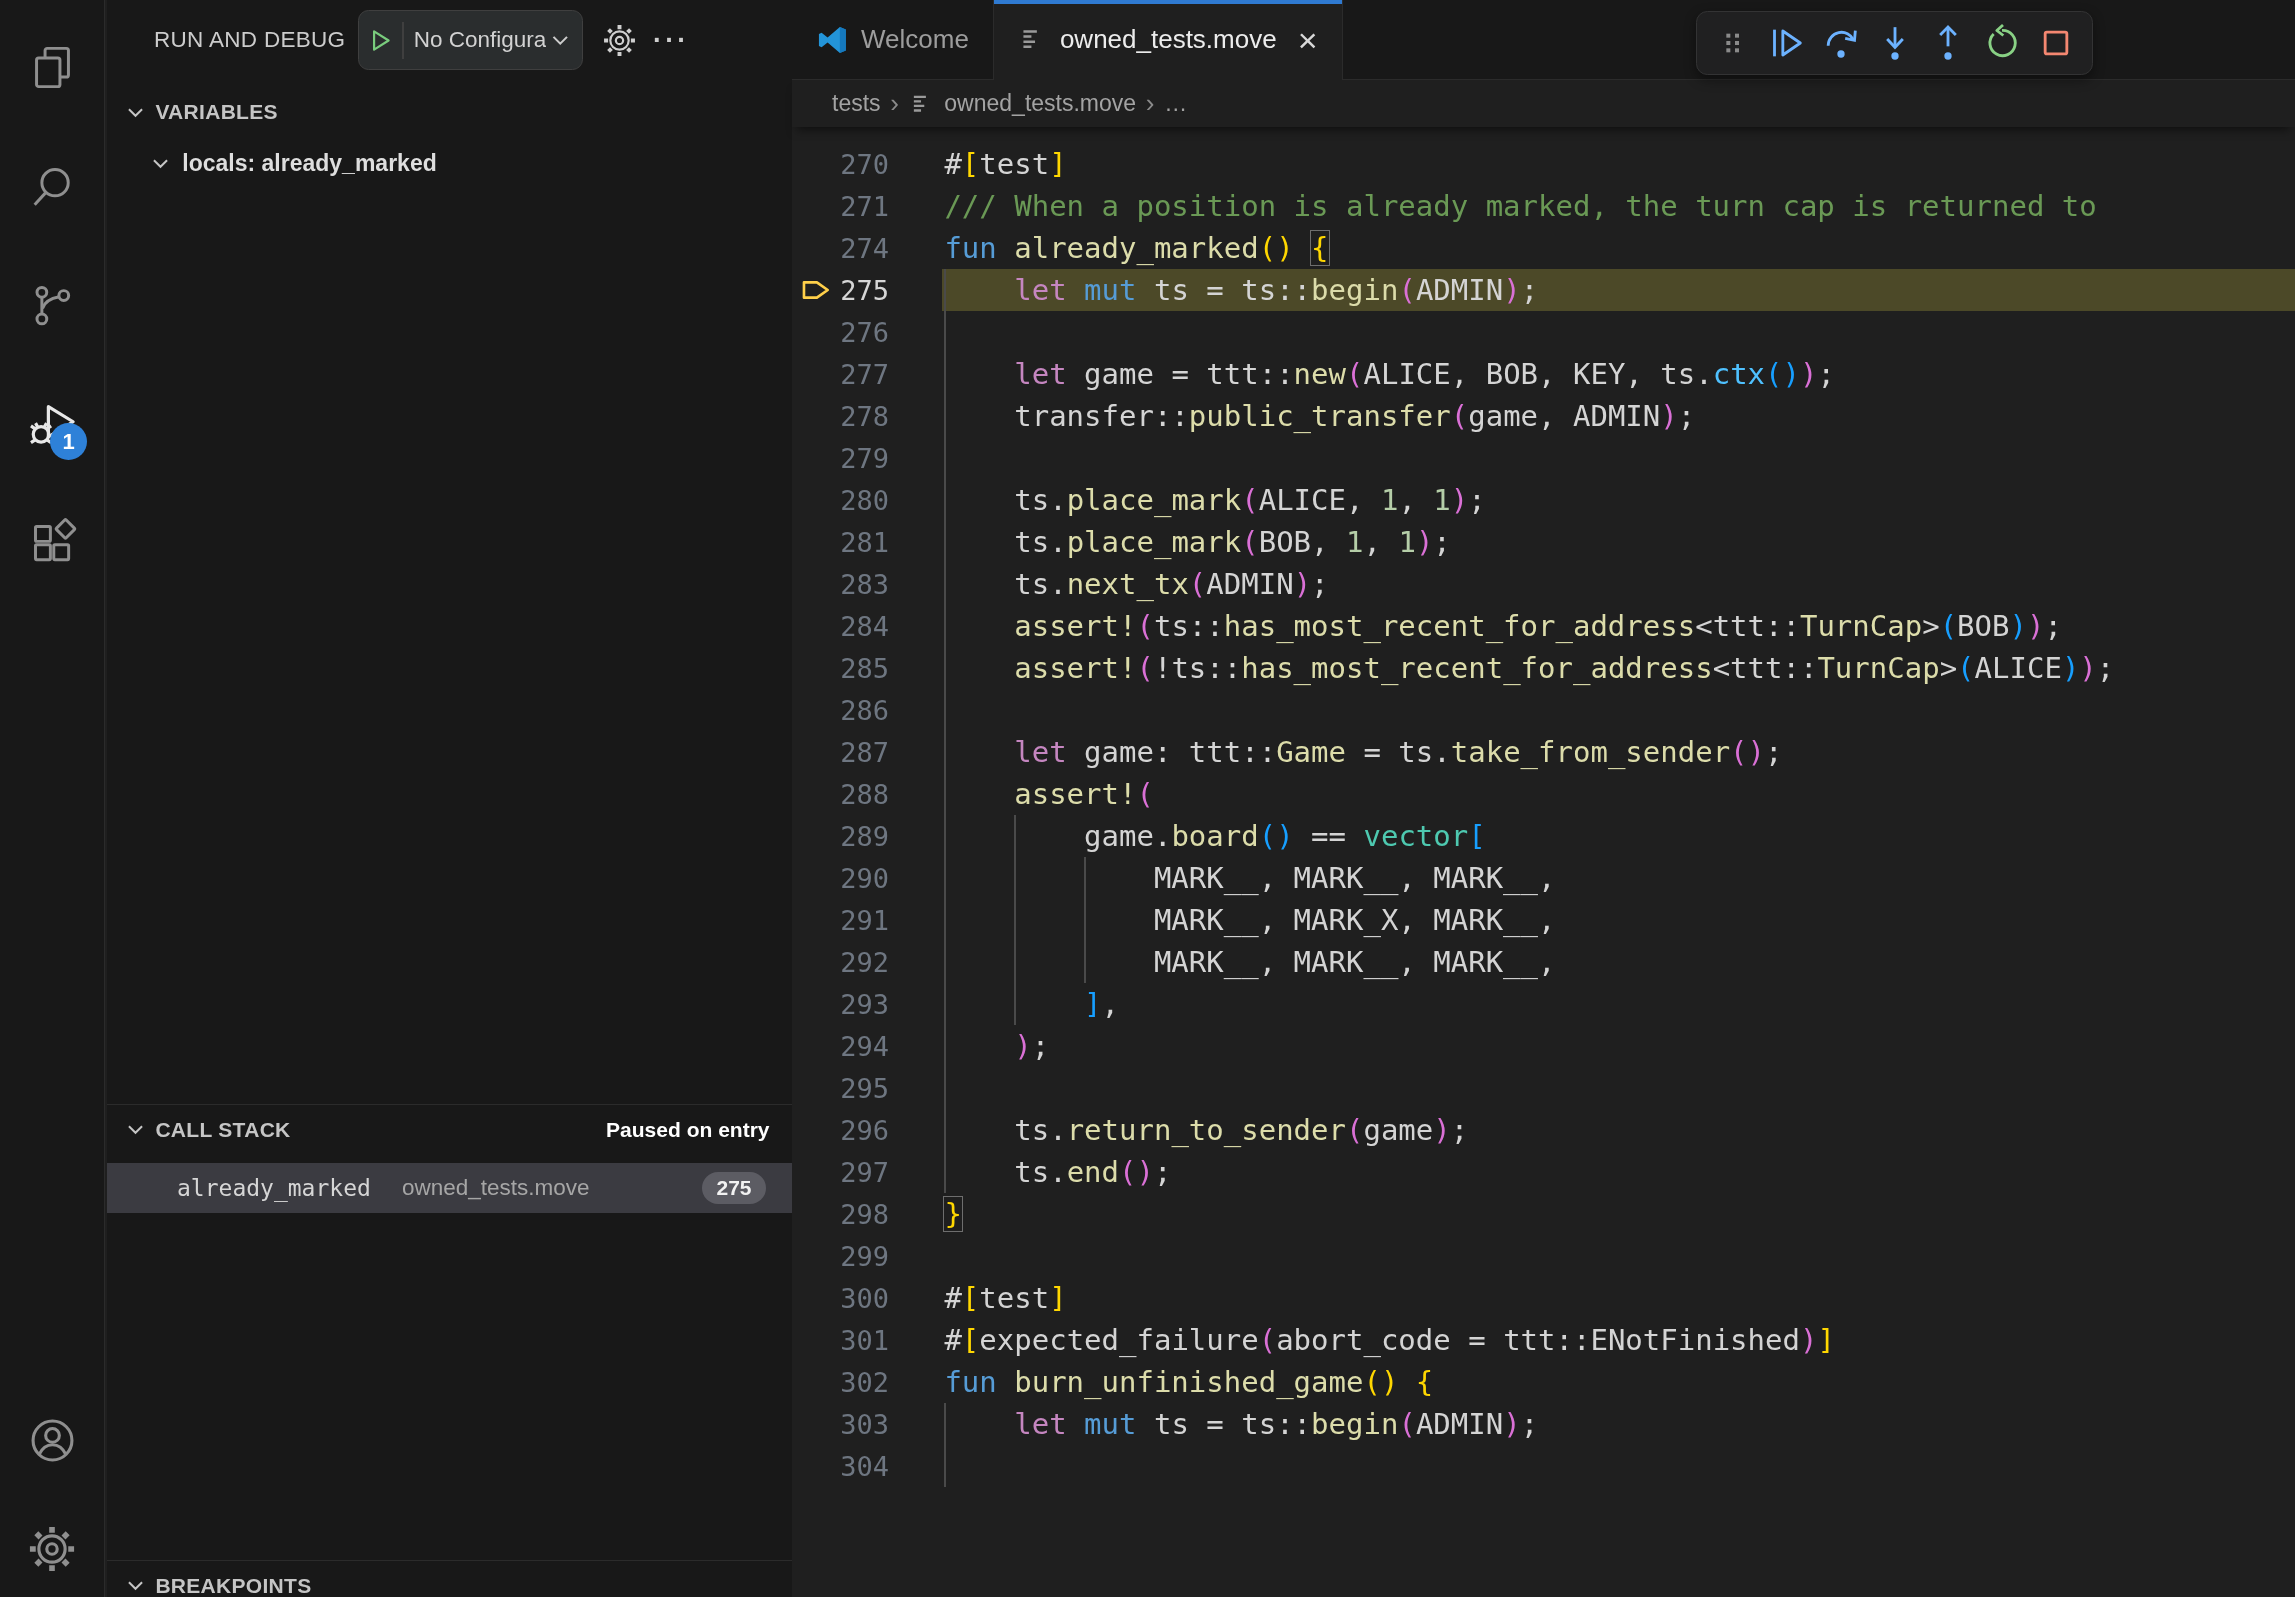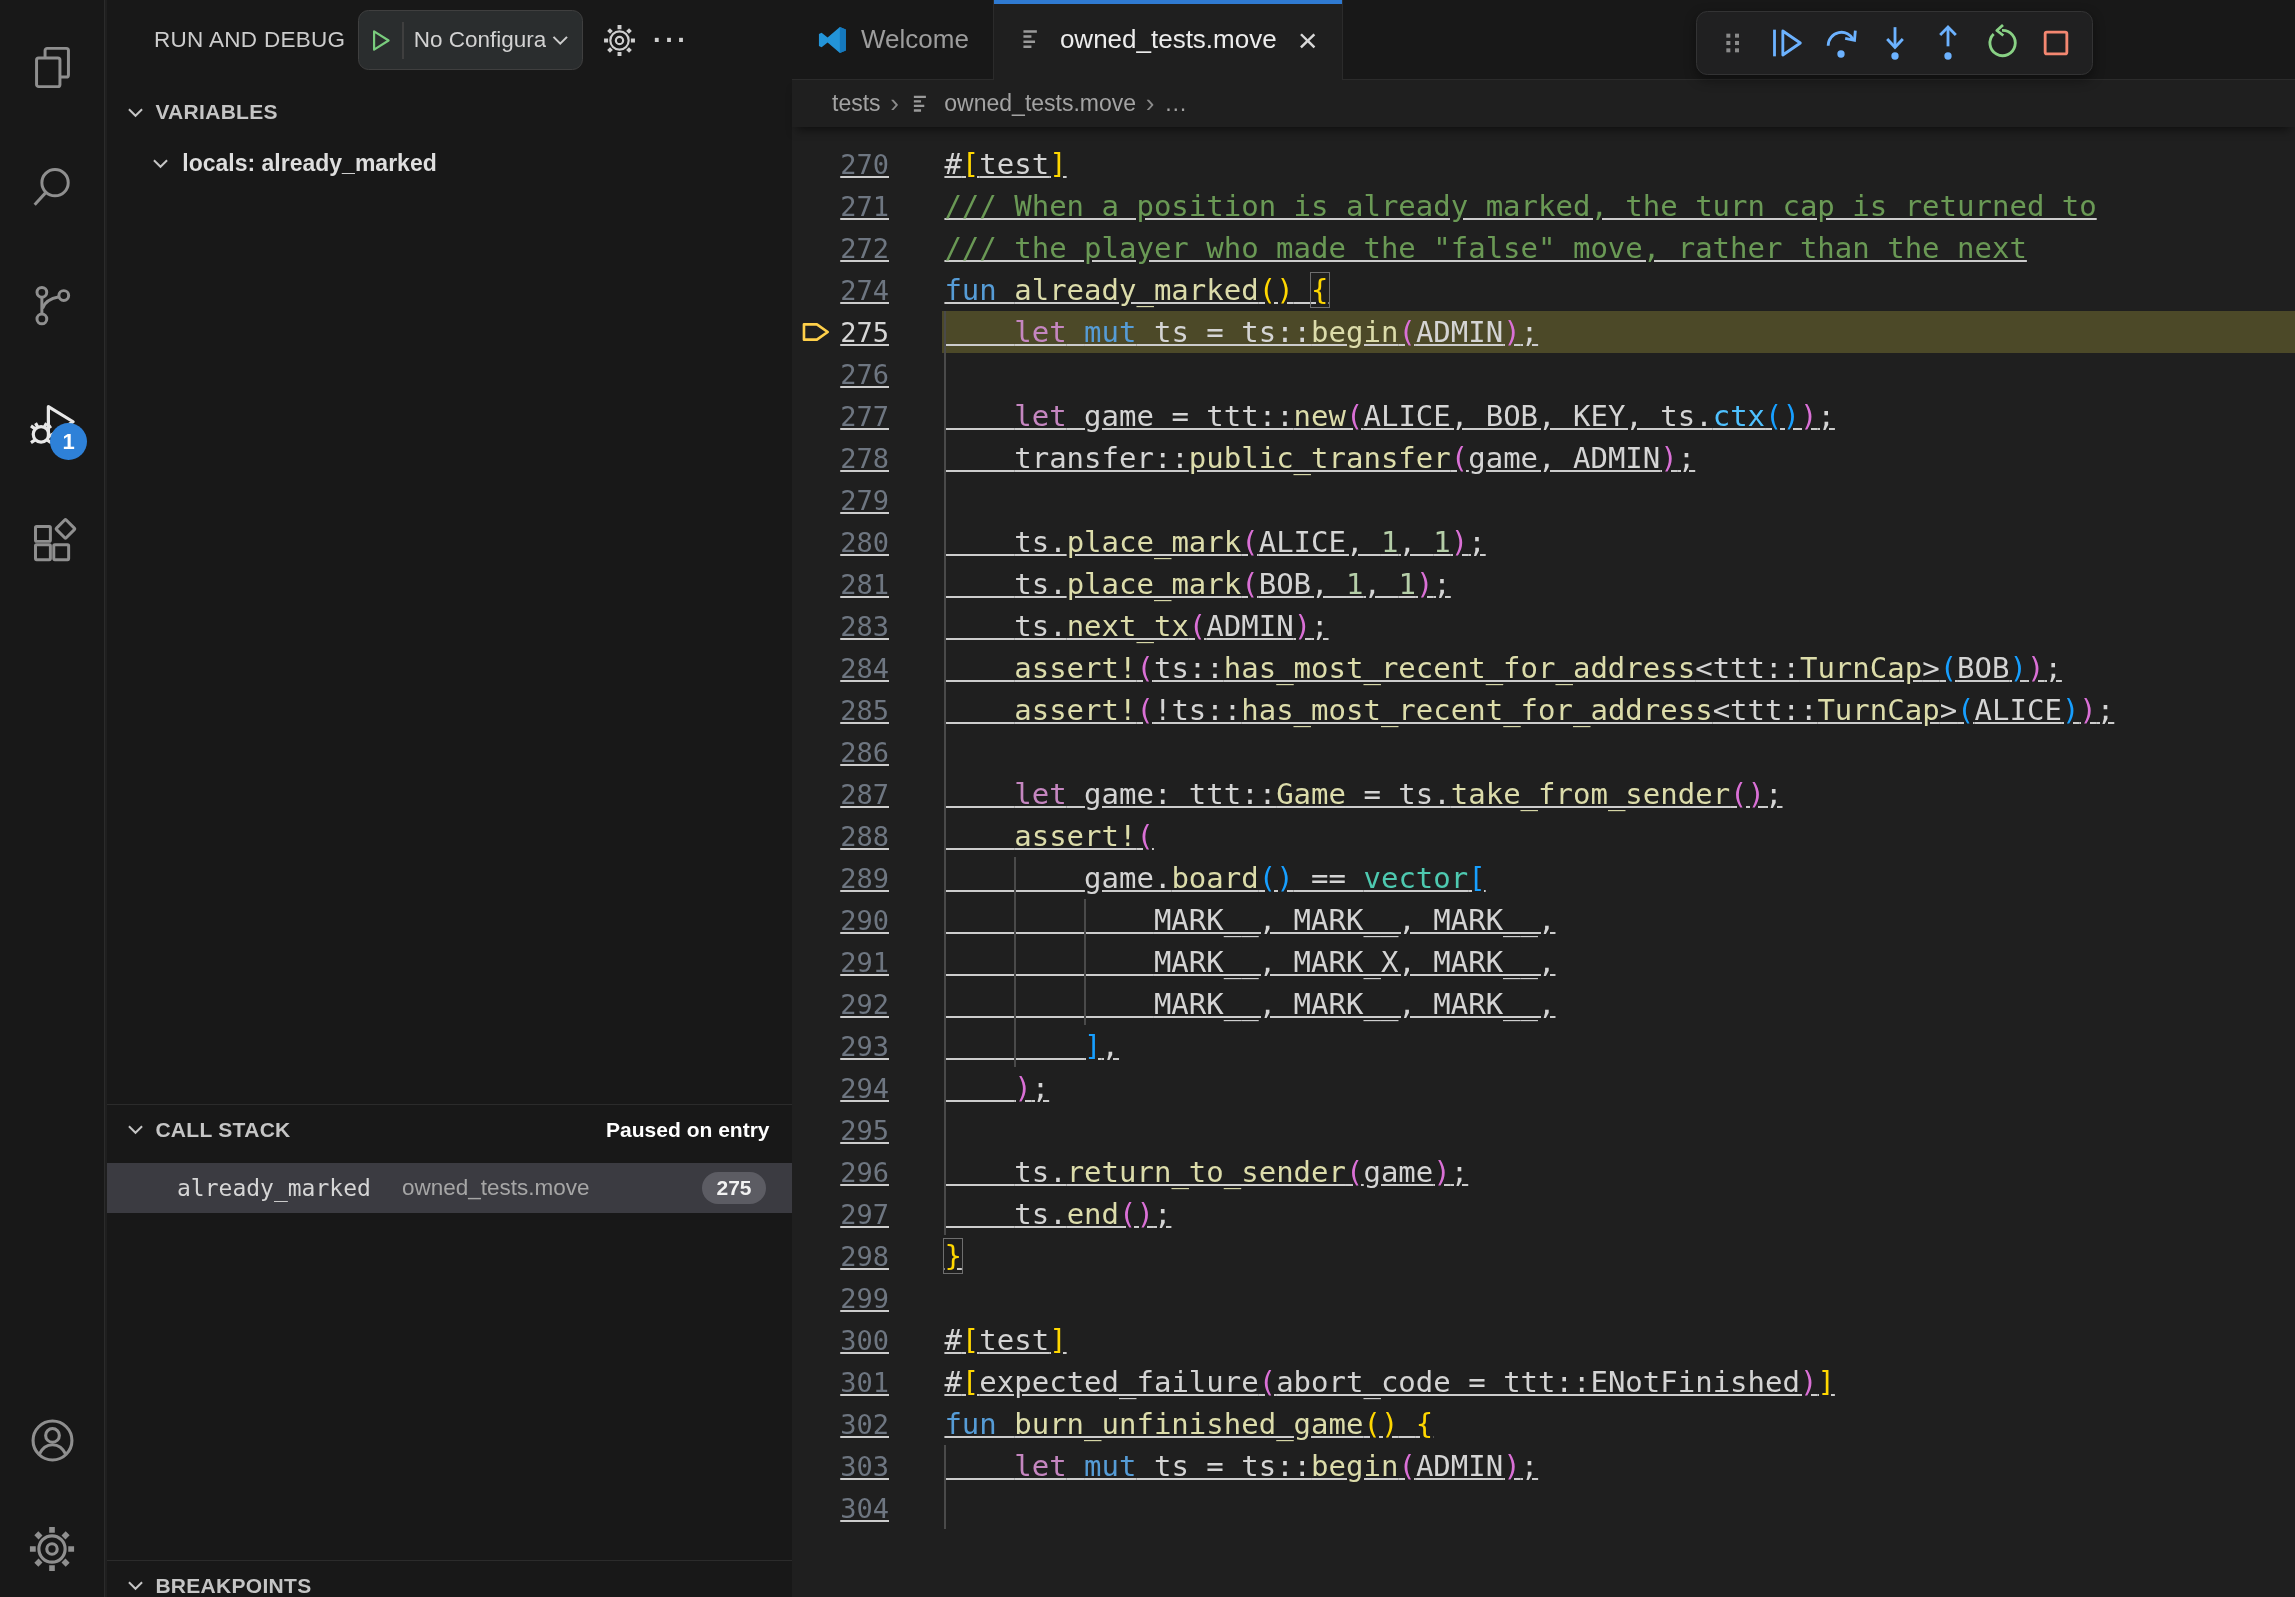--- a/index.html
+++ b/index.html
@@ -43,21 +43,21 @@
   .tab .t-ico{margin-right:13px;}
   .tab.active{background:#1f1f1f;color:#ececec;}
   .tab.active::before{content:'';position:absolute;left:0;right:0;top:0;height:4px;background:#2f7ad1;}
   .tab.active::after{content:'';position:absolute;left:0;right:0;bottom:-1.6px;height:1.6px;background:#1f1f1f;}
   .tab-close{margin-left:21px;font-size:34px;color:#d8d8d8;line-height:1;font-weight:300;}
   #breadcrumbs{position:absolute;left:0;top:80px;right:0;height:47px;display:flex;align-items:center;
      padding-left:40px;font-size:23px;color:#a3a3a3;gap:9.7px;background:#1f1f1f;z-index:2;
      box-shadow:0 8px 9.7px -4.8px rgba(0,0,0,.55);}
   .bc-sep{color:#8a8a8a;font-size:26px;}
   #code{position:absolute;left:0;top:127px;right:0;bottom:0;padding-top:16px;overflow:hidden;}
-  .cl{display:flex;height:42px;align-items:center;position:relative;text-decoration:underline;}
+  .cl{display:flex;height:42px;align-items:center;position:relative;}
   .gut{width:150px;flex:none;position:relative;text-align:right;padding-right:53px;box-sizing:border-box;
      font-family:"DejaVu Sans Mono",monospace;font-size:27px;color:#6e7681;}
   .ln-act{color:#d6d6d6;}
   .dbg{position:absolute;left:9.7px;top:50%;transform:translateY(-50%);}
   .ct{flex:1;position:relative;white-space:pre;font-family:"DejaVu Sans Mono",monospace;font-size:29px;
      height:100%;display:flex;align-items:center;padding-left:2.4px;box-sizing:border-box;}
   .cl.hl .ct{background:#4c4928;}
   .guide{position:absolute;top:0;bottom:0;width:1.6px;background:#4a4a4a;}
   .bxm{outline:1.6px solid #6e6e6e;outline-offset:0px;}
   
@@ -302,24 +302,20 @@
     <div id="code">
         <div class="cl">
           <div class="gut"><span>270</span></div>
           <div class="ct"><span></span><span style="color: rgb(212, 212, 212);">#</span><span style="color: rgb(255, 215, 0);">[</span><span style="color: rgb(212, 212, 212);">test</span><span style="color: rgb(255, 215, 0);">]</span></div>
         </div>
         <div class="cl">
           <div class="gut"><span>271</span></div>
           <div class="ct"><span></span><span style="color: rgb(106, 153, 85);">/// When a position is already marked, the turn cap is returned to</span></div>
         </div>
         <div class="cl">
-          <div class="gut"><span>272</span></div>
-          <div class="ct"><span></span><span style="color: rgb(106, 153, 85);">/// the player who made the "false" move, rather than the next</span></div>
-        </div>
-        <div class="cl">
           <div class="gut"><span>274</span></div>
           <div class="ct"><span></span><span style="color: rgb(86, 156, 214);">fun </span><span style="color: rgb(220, 220, 170);">already_marked</span><span style="color: rgb(255, 215, 0);">()</span><span style="color: rgb(212, 212, 212);"> </span><span class="bxm" style="color: rgb(255, 215, 0);">{</span></div>
         </div>
         <div class="cl hl">
           <div class="gut"><span class="dbg">
               <svg width="29" height="24" viewBox="0 0 22 16" fill="none" stroke="#ffd04a" stroke-width="2" stroke-linejoin="round">
                 <path d="M1.5 2.2h9.8l8.2 5.8-8.2 5.8H1.5z" rx="2"></path>
               </svg>
             </span><span class="ln-act">275</span></div>
           <div class="ct"><i class="guide" style="left: 2.4px;"></i><span>    </span><span style="color: rgb(197, 134, 192);">let</span><span style="color: rgb(212, 212, 212);"> </span><span style="color: rgb(86, 156, 214);">mut</span><span style="color: rgb(212, 212, 212);"> ts = ts::</span><span style="color: rgb(220, 220, 170);">begin</span><span style="color: rgb(218, 112, 214);">(</span><span style="color: rgb(212, 212, 212);">ADMIN</span><span style="color: rgb(218, 112, 214);">)</span><span style="color: rgb(212, 212, 212);">;</span></div>

